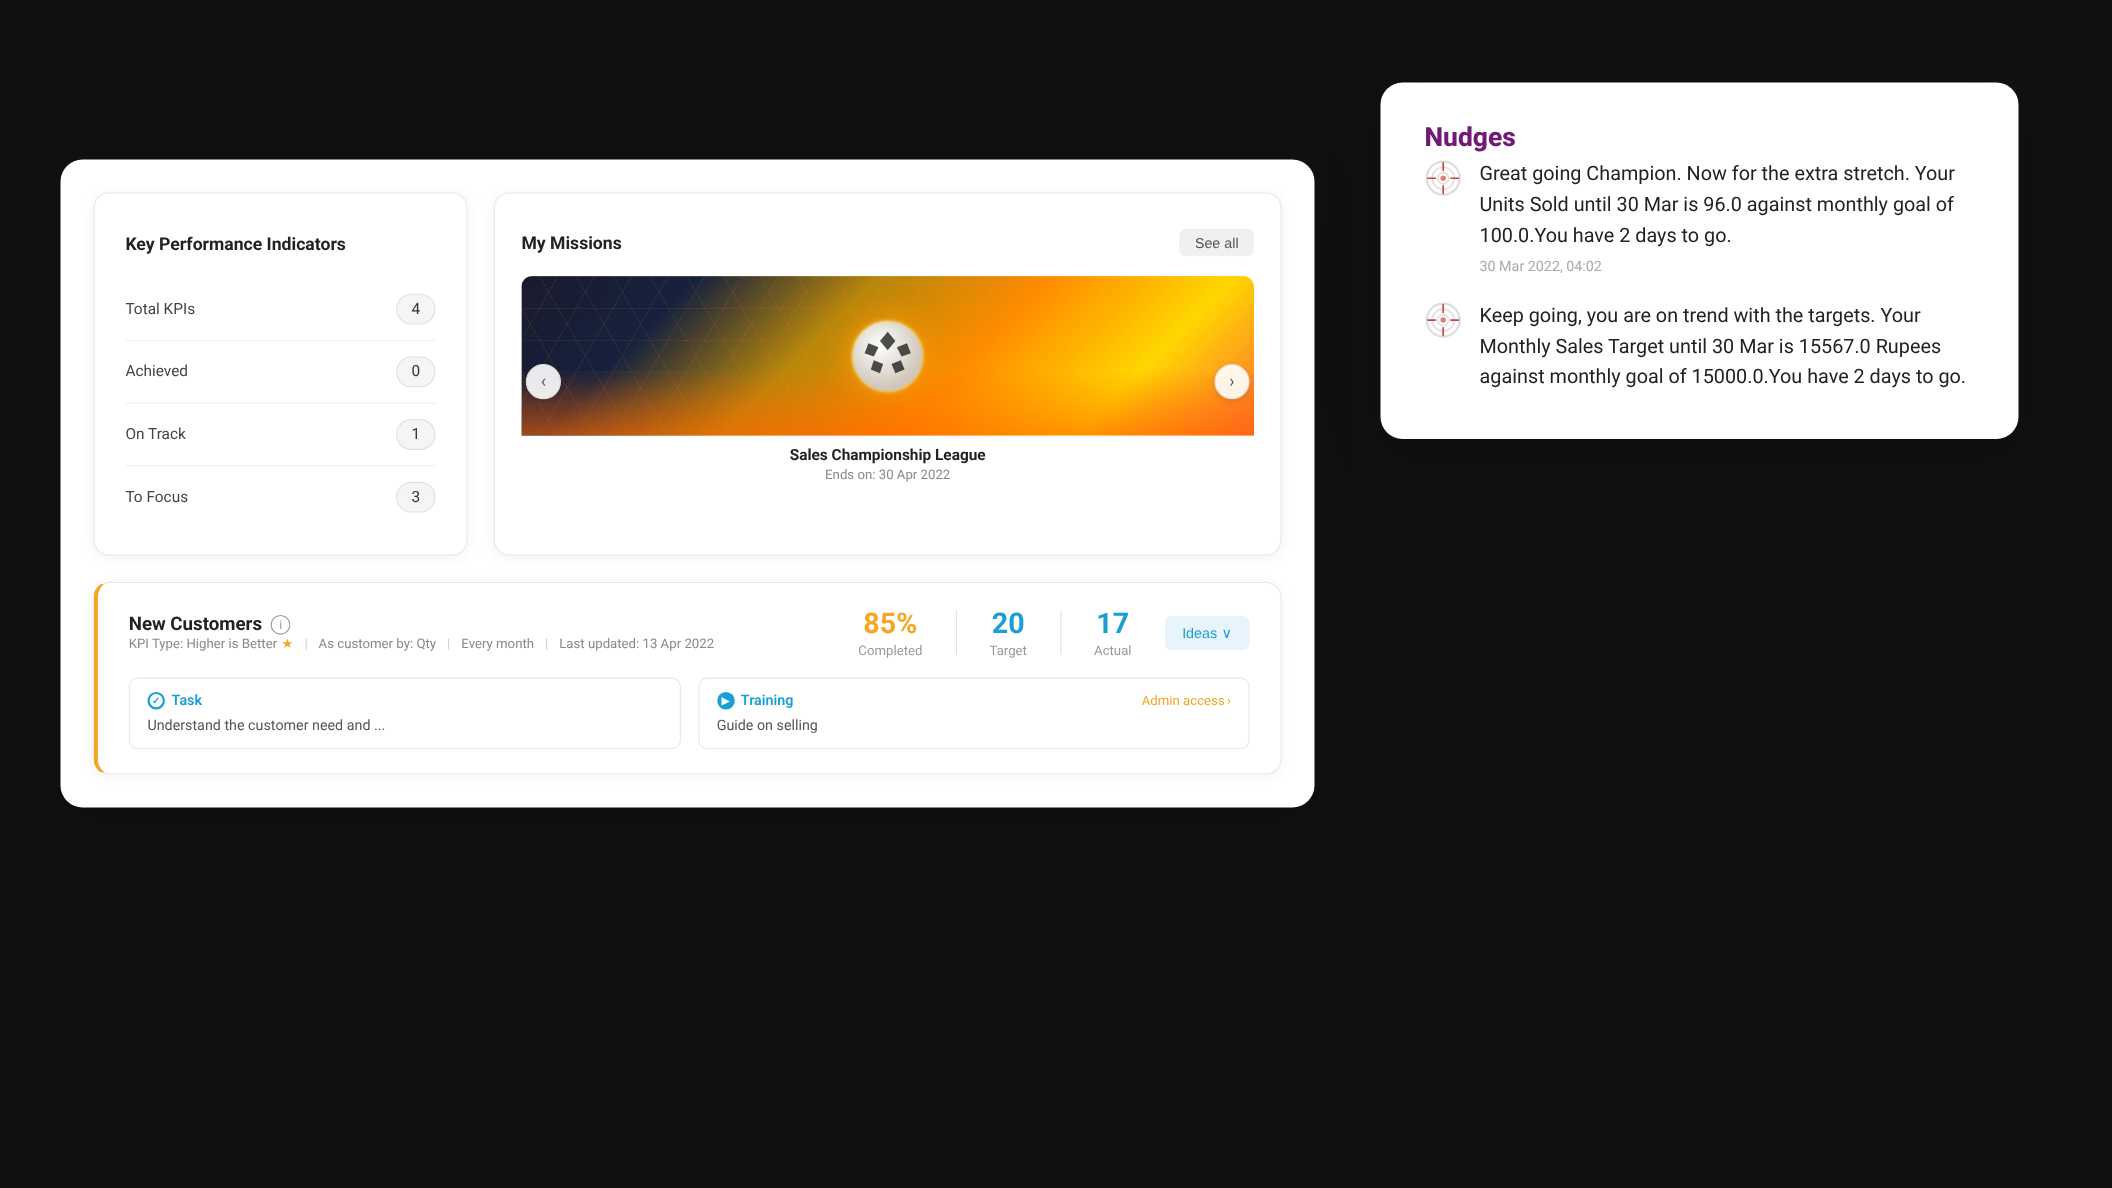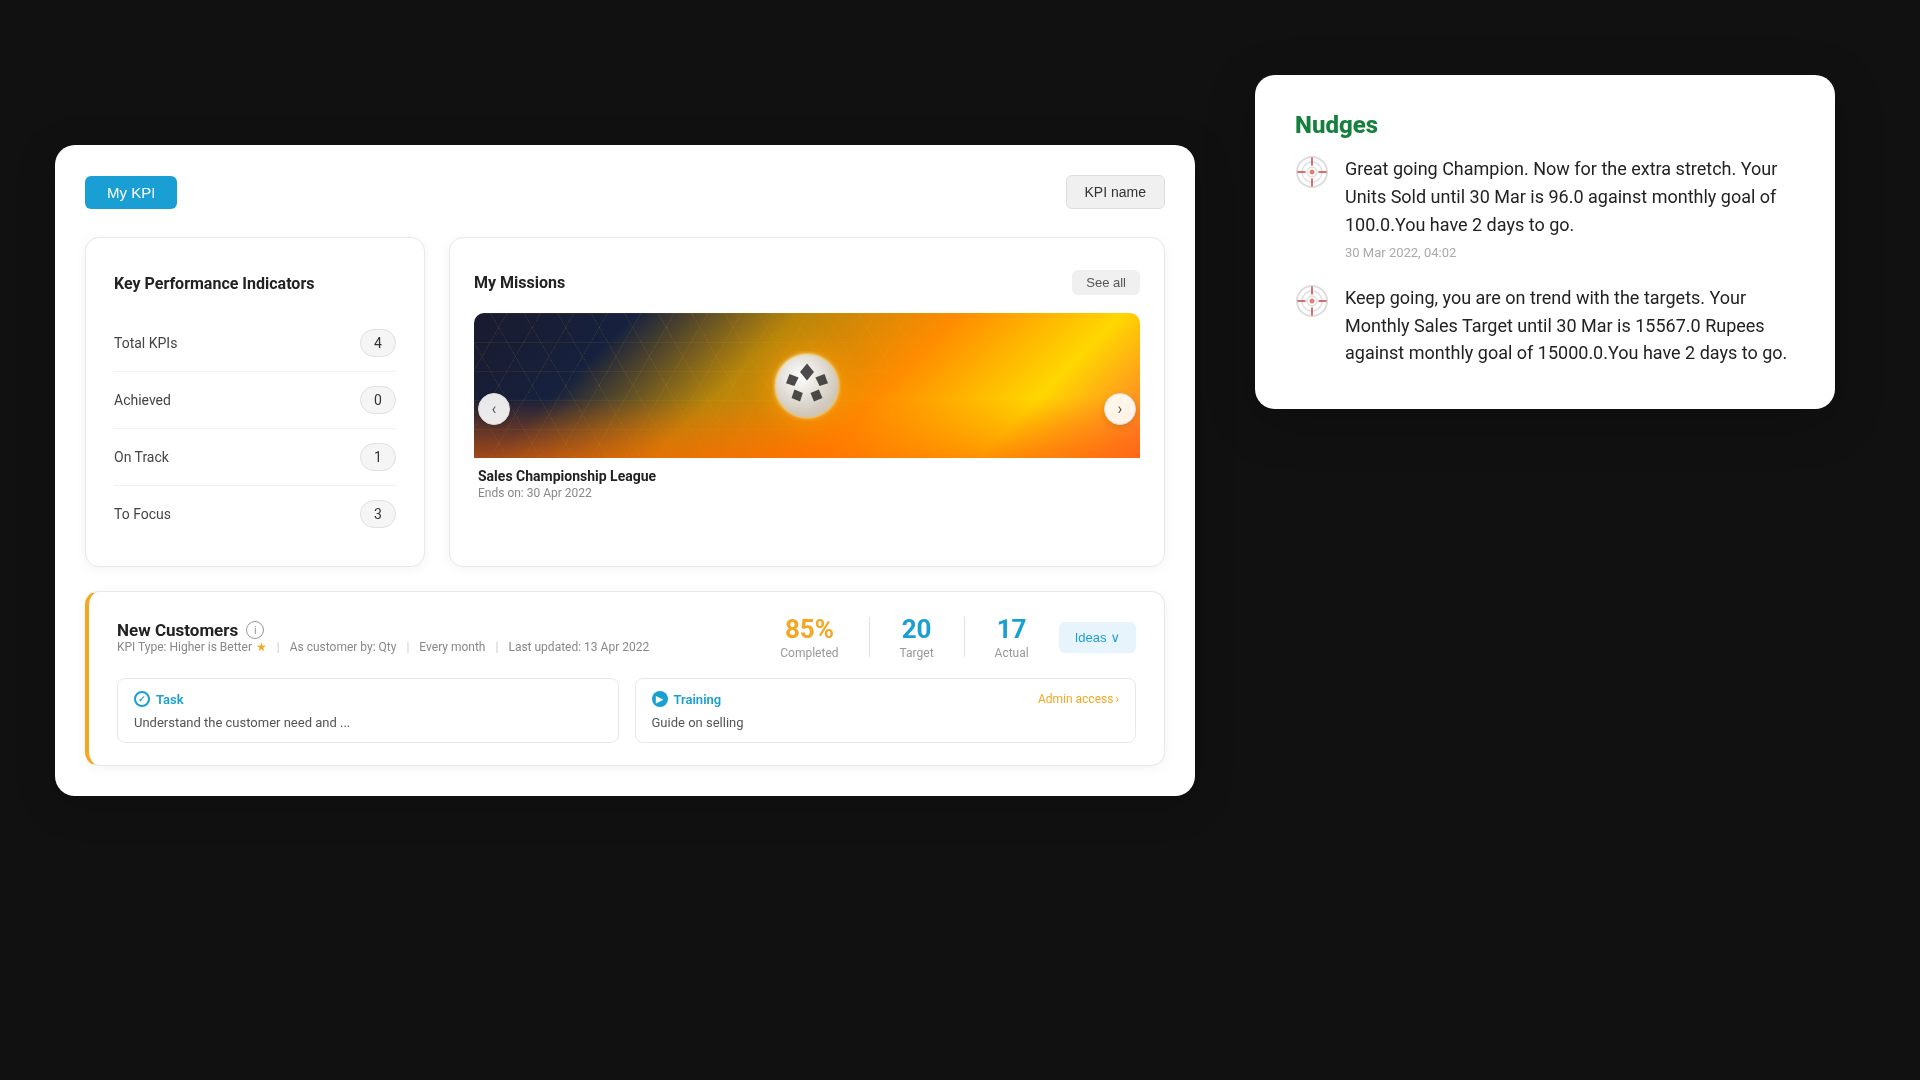--- a/index.html
+++ b/index.html
@@ -184,20 +184,21 @@
     .hexagon-bg {
       position: absolute;
       top: 0; left: 0; right: 0; bottom: 0;
       background: 
         repeating-linear-gradient(0deg, transparent, transparent 28px, rgba(255,180,0,0.15) 29px),
         repeating-linear-gradient(60deg, transparent, transparent 28px, rgba(255,180,0,0.15) 29px),
         repeating-linear-gradient(120deg, transparent, transparent 28px, rgba(255,180,0,0.15) 29px);
     }
     .mission-info {
       padding: 10px 4px 4px;
+      text-align: center;
     }
     .mission-name {
       font-size: 14px;
       font-weight: 700;
       color: #222;
     }
     .mission-end {
       font-size: 12px;
       color: #888;
       margin-top: 2px;
@@ -380,22 +381,22 @@
       width: 580px;
       background: #fff;
       border-radius: 20px;
       padding: 36px 40px;
       box-shadow: 0 12px 50px rgba(0,0,0,0.22);
       z-index: 10;
     }
     .nudges-title {
       font-size: 24px;
       font-weight: 800;
-      color: #15803d;
-      margin-bottom: 16px;
+      color: #701a75;
+      margin-bottom: 6px;
     }
     .nudge-item {
       display: flex;
       gap: 16px;
       margin-bottom: 24px;
     }
     .nudge-item:last-child { margin-bottom: 0; }
     .nudge-icon {
       flex-shrink: 0;
       width: 34px;
@@ -415,24 +416,20 @@
     .nudge-time {
       font-size: 13px;
       color: #aaa;
     }
   </style>
 </head>
 <body>
 
 <div class="main-card">
 
-  <div class="header-row">
-    <button class="my-kpi-btn">My KPI</button>
-    <button class="kpi-name-btn">KPI name</button>
-  </div>
 
   <div class="content-row">
 
     <div class="kpi-panel">
       <div class="kpi-panel-title">Key Performance Indicators</div>
 
       <div class="kpi-row">
         <span class="kpi-label">Total KPIs</span>
         <span class="kpi-count">4</span>
       </div>

